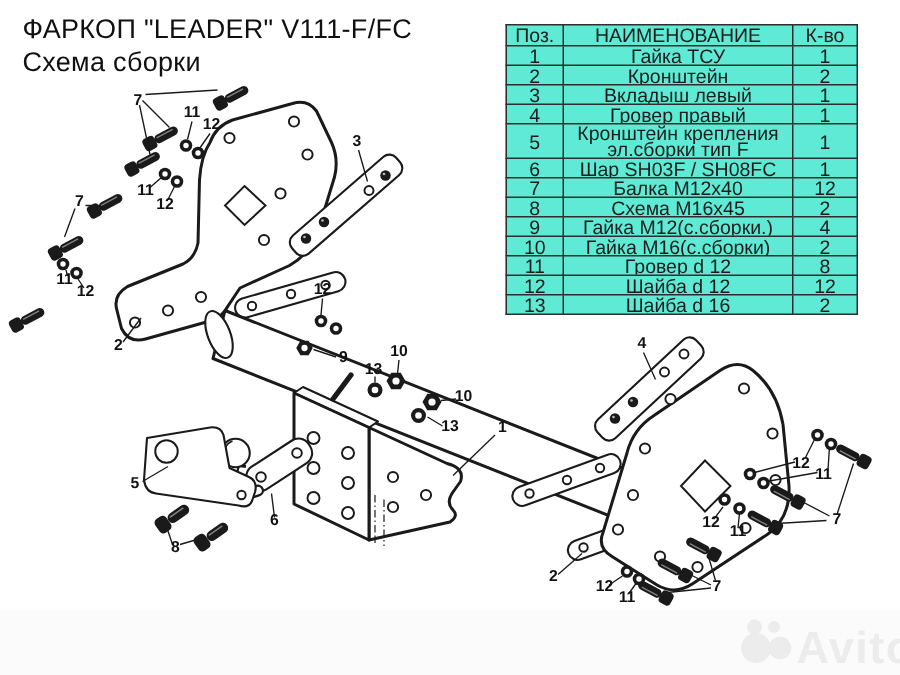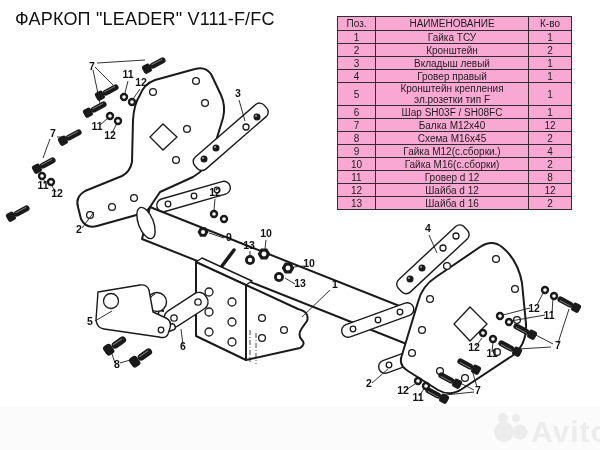--- a/index.html
+++ b/index.html
@@ -1,21 +1,21 @@
 <!DOCTYPE html>
 <html><head>
 <meta charset="utf-8">
 <style>
   html,body{margin:0;padding:0;background:#fff;}
   .page{position:relative;width:600px;height:450px;background:#fff;overflow:hidden;
         font-family:"Liberation Sans",sans-serif;}
   .title{position:absolute;left:15px;top:8px;font-size:18px;line-height:22px;
          color:#101010;letter-spacing:.2px;white-space:nowrap;}
   table.parts{position:absolute;left:337px;top:16px;width:234px;border-collapse:collapse;
-         table-layout:fixed;font-size:10px;color:#1c1c1c;background:#f9a8d4;}
+         table-layout:fixed;font-size:13px;color:#1c1c1c;background:#5eead4;}
   table.parts th,table.parts td{border:1px solid #2e2e2e;padding:0 2px;text-align:center;
          line-height:11px;height:12px;font-weight:400;overflow:hidden;}
   table.parts th{height:13px;}
   col.c-pos{width:38px;}col.c-name{width:153px;}col.c-qty{width:43px;}
   svg.diagram{position:absolute;left:0;top:0;}
   .plate{fill:#fff;stroke:#1a1a1a;stroke-width:2;stroke-linejoin:round;}
   .thin{stroke-width:1.4;}
   .hole{fill:#fff;stroke:#1a1a1a;stroke-width:1.3;}
   .dark{fill:#1a1a1a;stroke:none;}
   .leader{stroke:#1a1a1a;stroke-width:.9;fill:none;}
@@ -24,20 +24,21 @@
   .wm-text{font-family:"Liberation Sans",sans-serif;font-size:30px;font-weight:700;
            fill:#ececec;letter-spacing:1px;}
 </style>
 </head>
 <body>
 
 <div class="page">
 
   <div class="title">
     <div>ФАРКОП "LEADER" V111-F/FC</div>
+    <div>Схема сборки</div>
   </div>
 
   <table class="parts">
     <colgroup>
         <col class="c-pos">
         <col class="c-name">
         <col class="c-qty">
       </colgroup>
     <thead>
       <tr>
@@ -62,21 +63,21 @@
           <td>Вкладыш левый</td>
           <td>1</td>
         </tr>
       <tr>
           <td>4</td>
           <td>Гровер правый</td>
           <td>1</td>
         </tr>
       <tr>
           <td>5</td>
-          <td>Кронштейн крепления эл.розетки тип F</td>
+          <td>Кронштейн крепления эл.сборки тип F</td>
           <td>1</td>
         </tr>
       <tr>
           <td>6</td>
           <td>Шар SH03F / SH08FC</td>
           <td>1</td>
         </tr>
       <tr>
           <td>7</td>
           <td>Балка М12х40</td>

